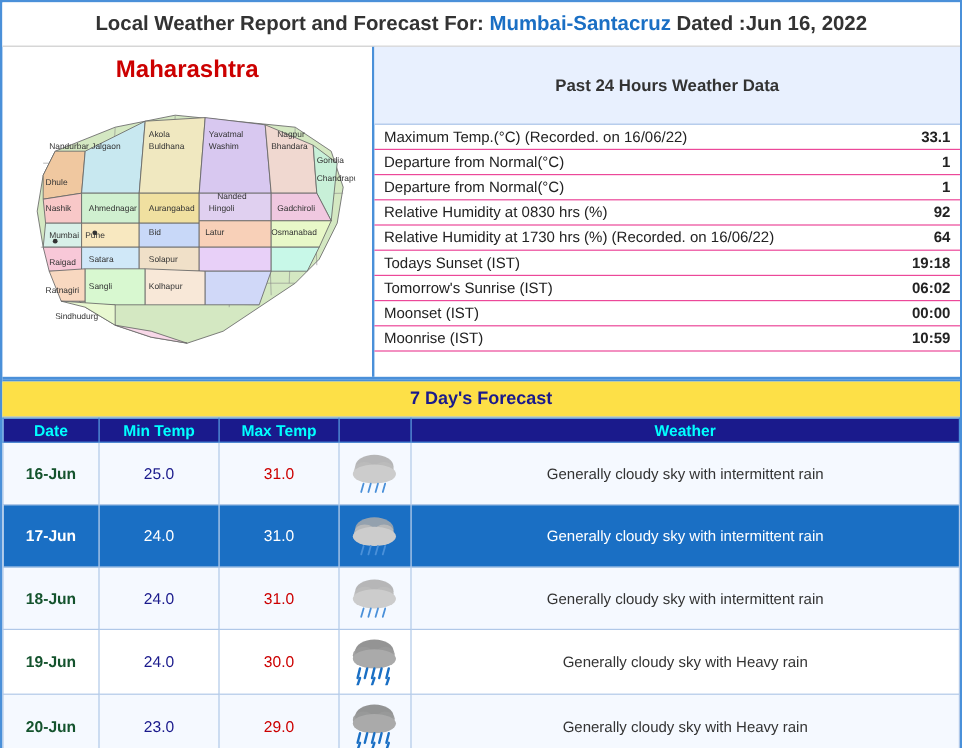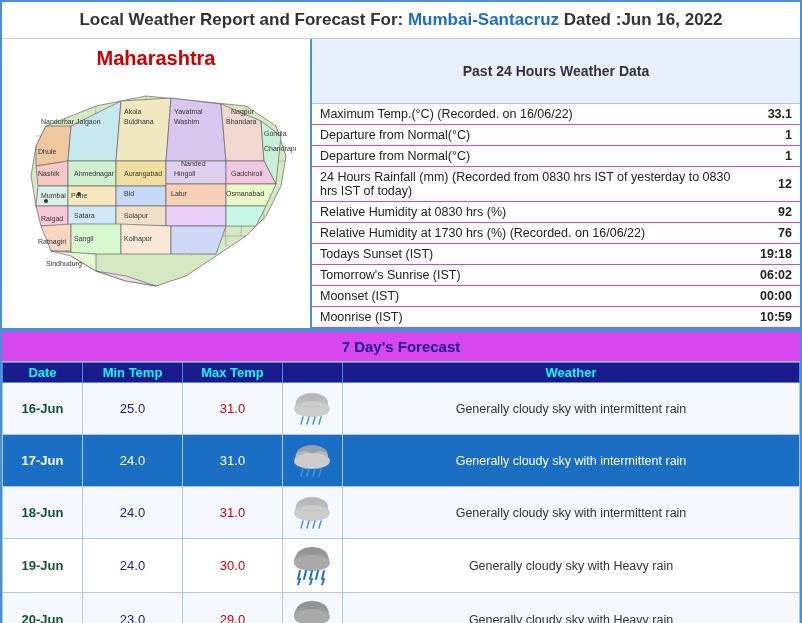--- a/index.html
+++ b/index.html
@@ -80,21 +80,21 @@
       text-align: right;
       font-weight: bold;
       white-space: nowrap;
       width: 50px;
     }
     .forecast-section {
       border-top: 2px solid #4a90d9;
     }
     .forecast-title {
       text-align: center;
-      background: #d946ef;
+      background: #fde047;
       font-size: 15px;
       font-weight: bold;
       color: #1a1a8c;
       padding: 6px;
       border-bottom: 1px solid #aac4e8;
     }
     .forecast-table {
       width: 100%;
       border-collapse: collapse;
     }
@@ -270,30 +270,26 @@
             </tr>
             <tr>
               <td>Departure from Normal(°C)</td>
               <td>1</td>
             </tr>
             <tr>
               <td>Departure from Normal(°C)</td>
               <td>1</td>
             </tr>
             <tr>
-              <td>24 Hours Rainfall (mm) (Recorded from 0830 hrs IST of yesterday to 0830 hrs IST of today)</td>
-              <td>12</td>
-            </tr>
-            <tr>
               <td>Relative Humidity at 0830 hrs (%)</td>
               <td>92</td>
             </tr>
             <tr>
               <td>Relative Humidity at 1730 hrs (%) (Recorded. on 16/06/22)</td>
-              <td>76</td>
+              <td>64</td>
             </tr>
             <tr>
               <td>Todays Sunset (IST)</td>
               <td>19:18</td>
             </tr>
             <tr>
               <td>Tomorrow's Sunrise (IST)</td>
               <td>06:02</td>
             </tr>
             <tr>

